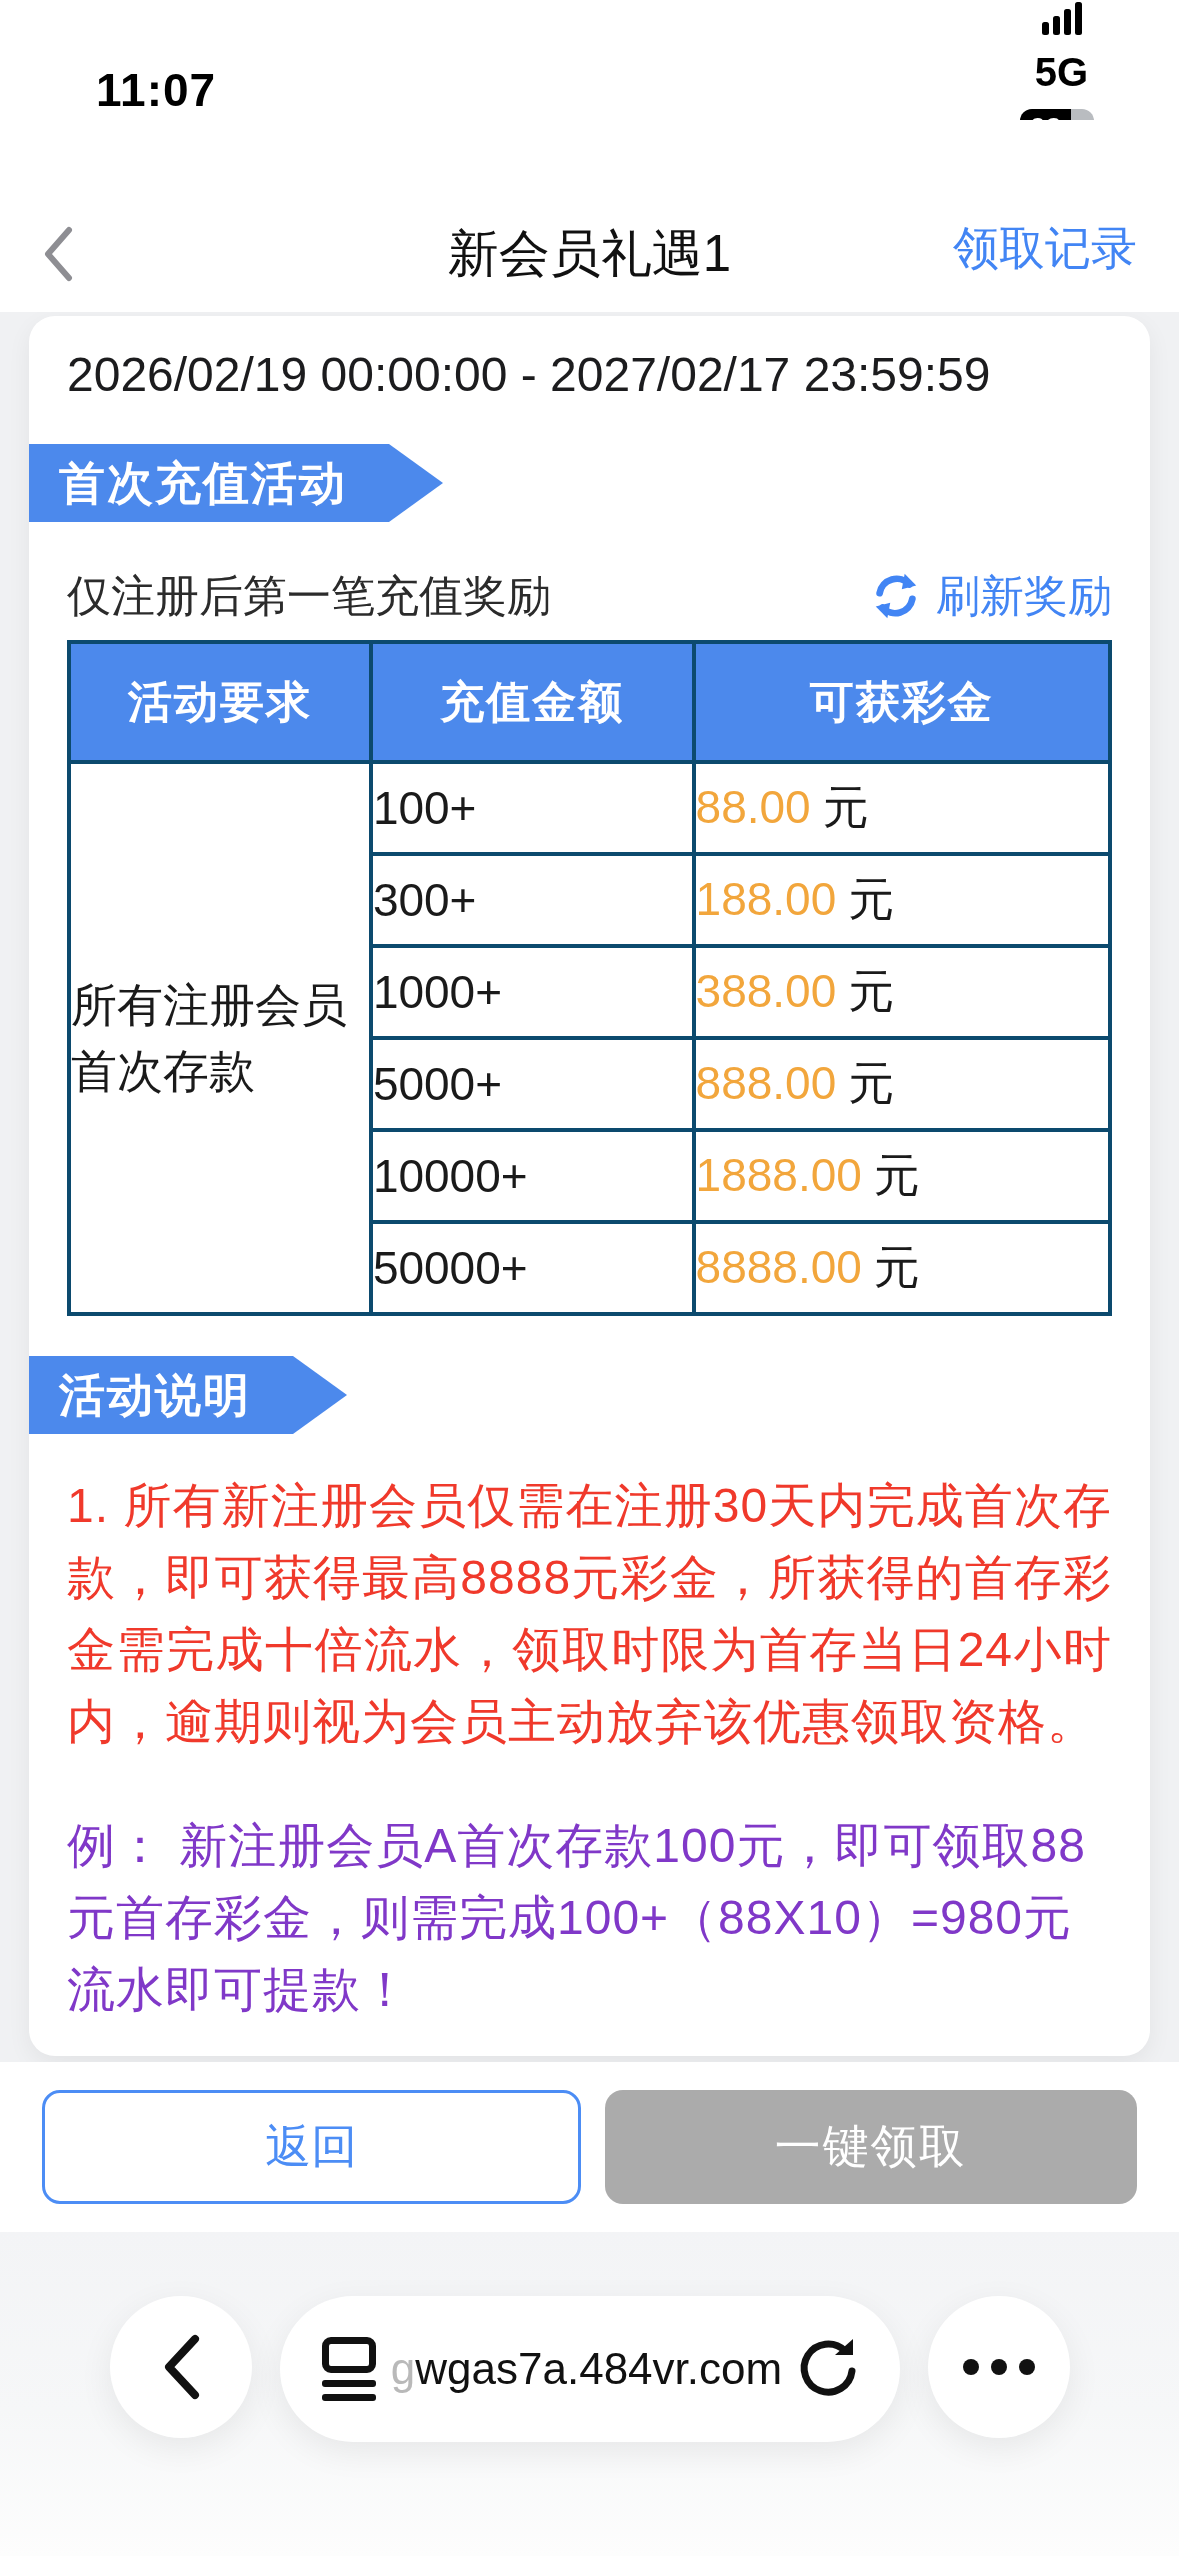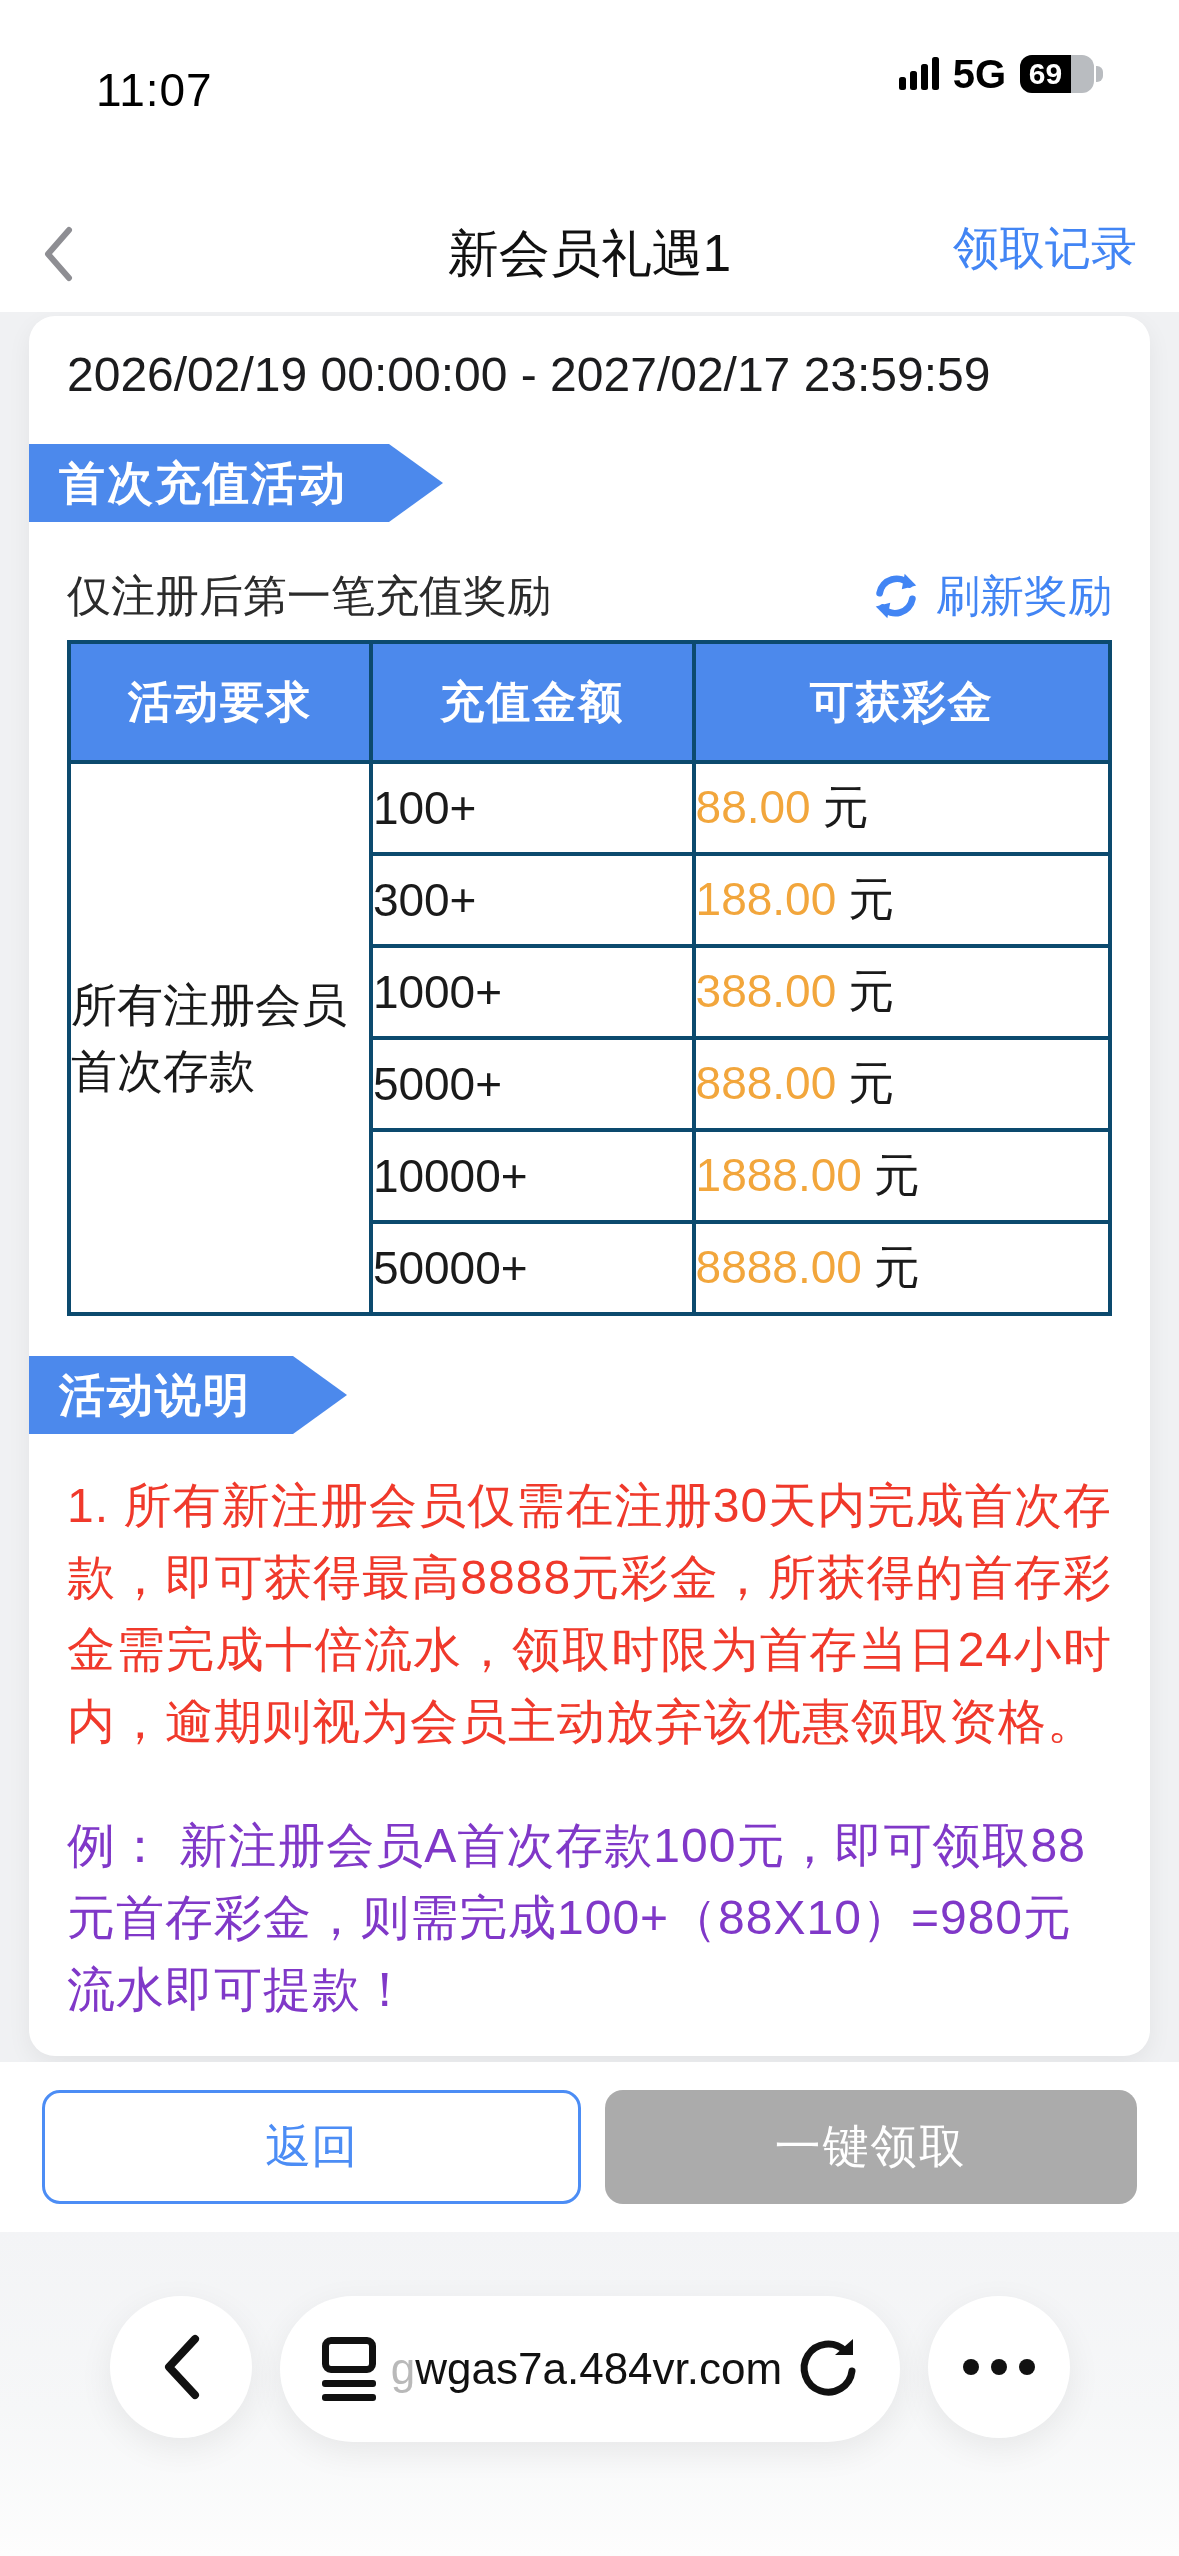--- a/index.html
+++ b/index.html
@@ -2,22 +2,22 @@
 <html style="--accent-blue: #4c89ec; --link-blue: #4285f4; --button-blue: #4c8df5; --bonus-orange: #f2a63c; --rule-red: #f0392b; --example-purple: #8038c8; --claim-gray: #ababab;"><head>
 <meta charset="utf-8">
 <style>
   * { margin:0; padding:0; box-sizing:border-box; }
   html,body { background:#ffffff; }
   body { font-family:"Liberation Sans","DejaVu Sans",sans-serif; }
   .phone { width:1179px; height:2556px; background:#fff; display:flex; flex-direction:column; overflow:hidden; position:relative; }
 
   
   .status-bar { height:120px; background:#fff; display:flex; align-items:center; justify-content:space-between; padding:28px 76px 0 96px; flex:none; }
-  .time { font-size:46px; font-weight:400; color:#000; letter-spacing:1px;margin-top:32px; }
-  .status-right { display:flex; align-items:center; gap:14px; }
+  .time { font-size:46px; font-weight:700; color:#000; letter-spacing:1px;margin-top:32px; }
+  .status-right { display:flex; align-items:center; gap:14px;flex-direction:column; }
   .net { font-size:40px; font-weight:600; color:#000; }
   .battery { position:relative; width:74px; height:38px; border-radius:12px; background:#b9bcc0; overflow:hidden; }
   .battery-fill { position:absolute; left:0; top:0; bottom:0; width:69%; background:#000; color:#fff; font-size:30px; font-weight:700; display:flex; align-items:center; justify-content:center; }
   .battery-cap { width:7px; height:16px; background:#b9bcc0; border-radius:0 6px 6px 0; margin-left:2px; }
 
   
   .nav-bar { height:192px; background:#fff; position:relative; flex:none; }
   .nav-inner { position:absolute; left:0; right:0; bottom:22px; height:72px; display:flex; align-items:center; }
   .nav-back { position:absolute; left:28px; bottom:0; width:60px; height:72px; display:flex; align-items:center; justify-content:center; cursor:pointer; }
   .nav-title { width:100%; text-align:center; font-size:51px; font-weight:500; color:#111; }

